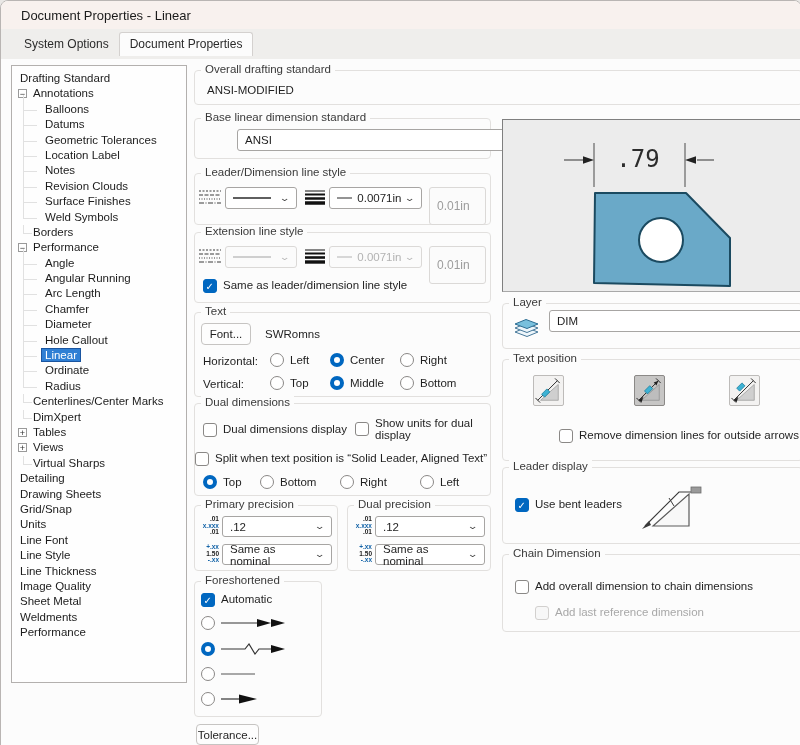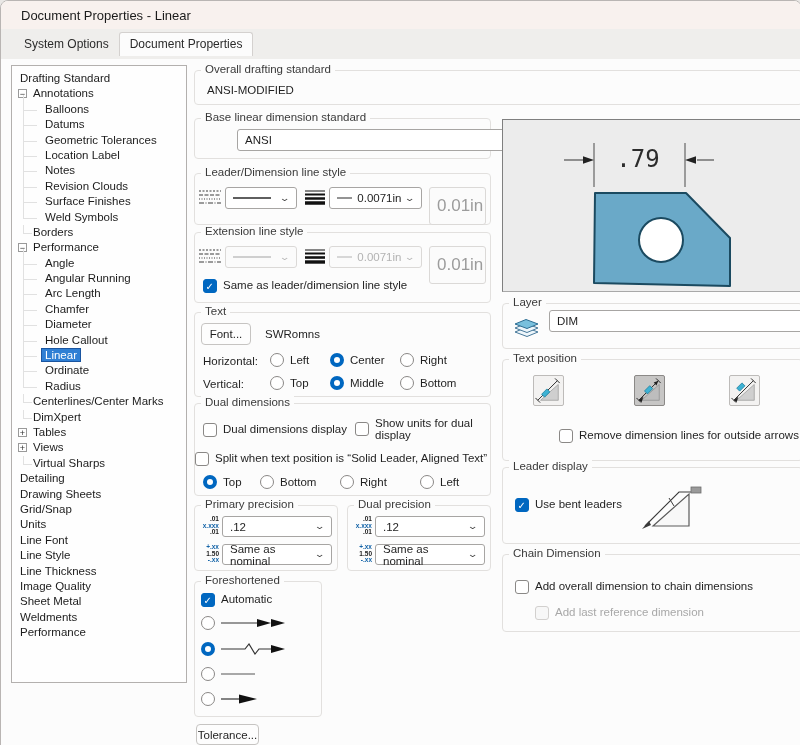--- a/index.html
+++ b/index.html
@@ -37,21 +37,21 @@
     color:#3a3a3a;white-space:nowrap;}
   .lbl{position:absolute;font-size:11.5px;color:#1f1f1f;white-space:nowrap;}
 
   
   .dd{position:absolute;height:22px;border:1px solid #a7a5a3;border-radius:3px;background:#fff;
     display:flex;align-items:center;padding:0 7px;font-size:11.5px;color:#1f1f1f;box-sizing:border-box;gap:5px;}
   .dd .chev{margin-left:auto;font-size:9px;color:#464646;transform:scaleX(1.5);line-height:1;}
   .dd.disabled{border-color:#dbd9d7;background:#fbfbfb;color:#b3b3b3;}
   .dd.disabled .chev{color:#b8b8b8;}
   .txtbox{position:absolute;height:22px;border:1px solid #dbd9d7;border-radius:3px;background:#fbfbfb;
-    display:flex;align-items:center;padding:18px 7px;font-size:17px;color:#9c9c9c;box-sizing:border-box;}
+    display:flex;align-items:center;padding:18px 7px;font-size:12px;color:#9c9c9c;box-sizing:border-box;}
   .btn{position:absolute;border:1px solid #c6c4c2;border-radius:4px;background:#fdfdfd;
     font-size:11.5px;color:#1f1f1f;display:flex;align-items:center;justify-content:center;box-sizing:border-box;}
   .cbrow{position:absolute;display:flex;align-items:flex-start;gap:6px;font-size:11.5px;color:#1f1f1f;}
   .cb{width:14px;height:14px;border:1px solid #8a8886;border-radius:3px;background:#fff;
     box-sizing:border-box;flex:none;position:relative;}
   .cb.checked{background:#0067c0;border-color:#0067c0;}
   .cb.checked::after{content:"✓";position:absolute;left:1.5px;top:0.5px;color:#fff;font-size:10px;line-height:11px;}
   .cb.disabled{border-color:#d2d0ce;background:#f7f7f7;}
   .rdrow{position:absolute;display:flex;align-items:center;gap:6px;font-size:11.5px;color:#1f1f1f;}
   .radio{width:14px;height:14px;border:1px solid #8a8886;border-radius:50%;background:#fff;box-sizing:border-box;flex:none;}

